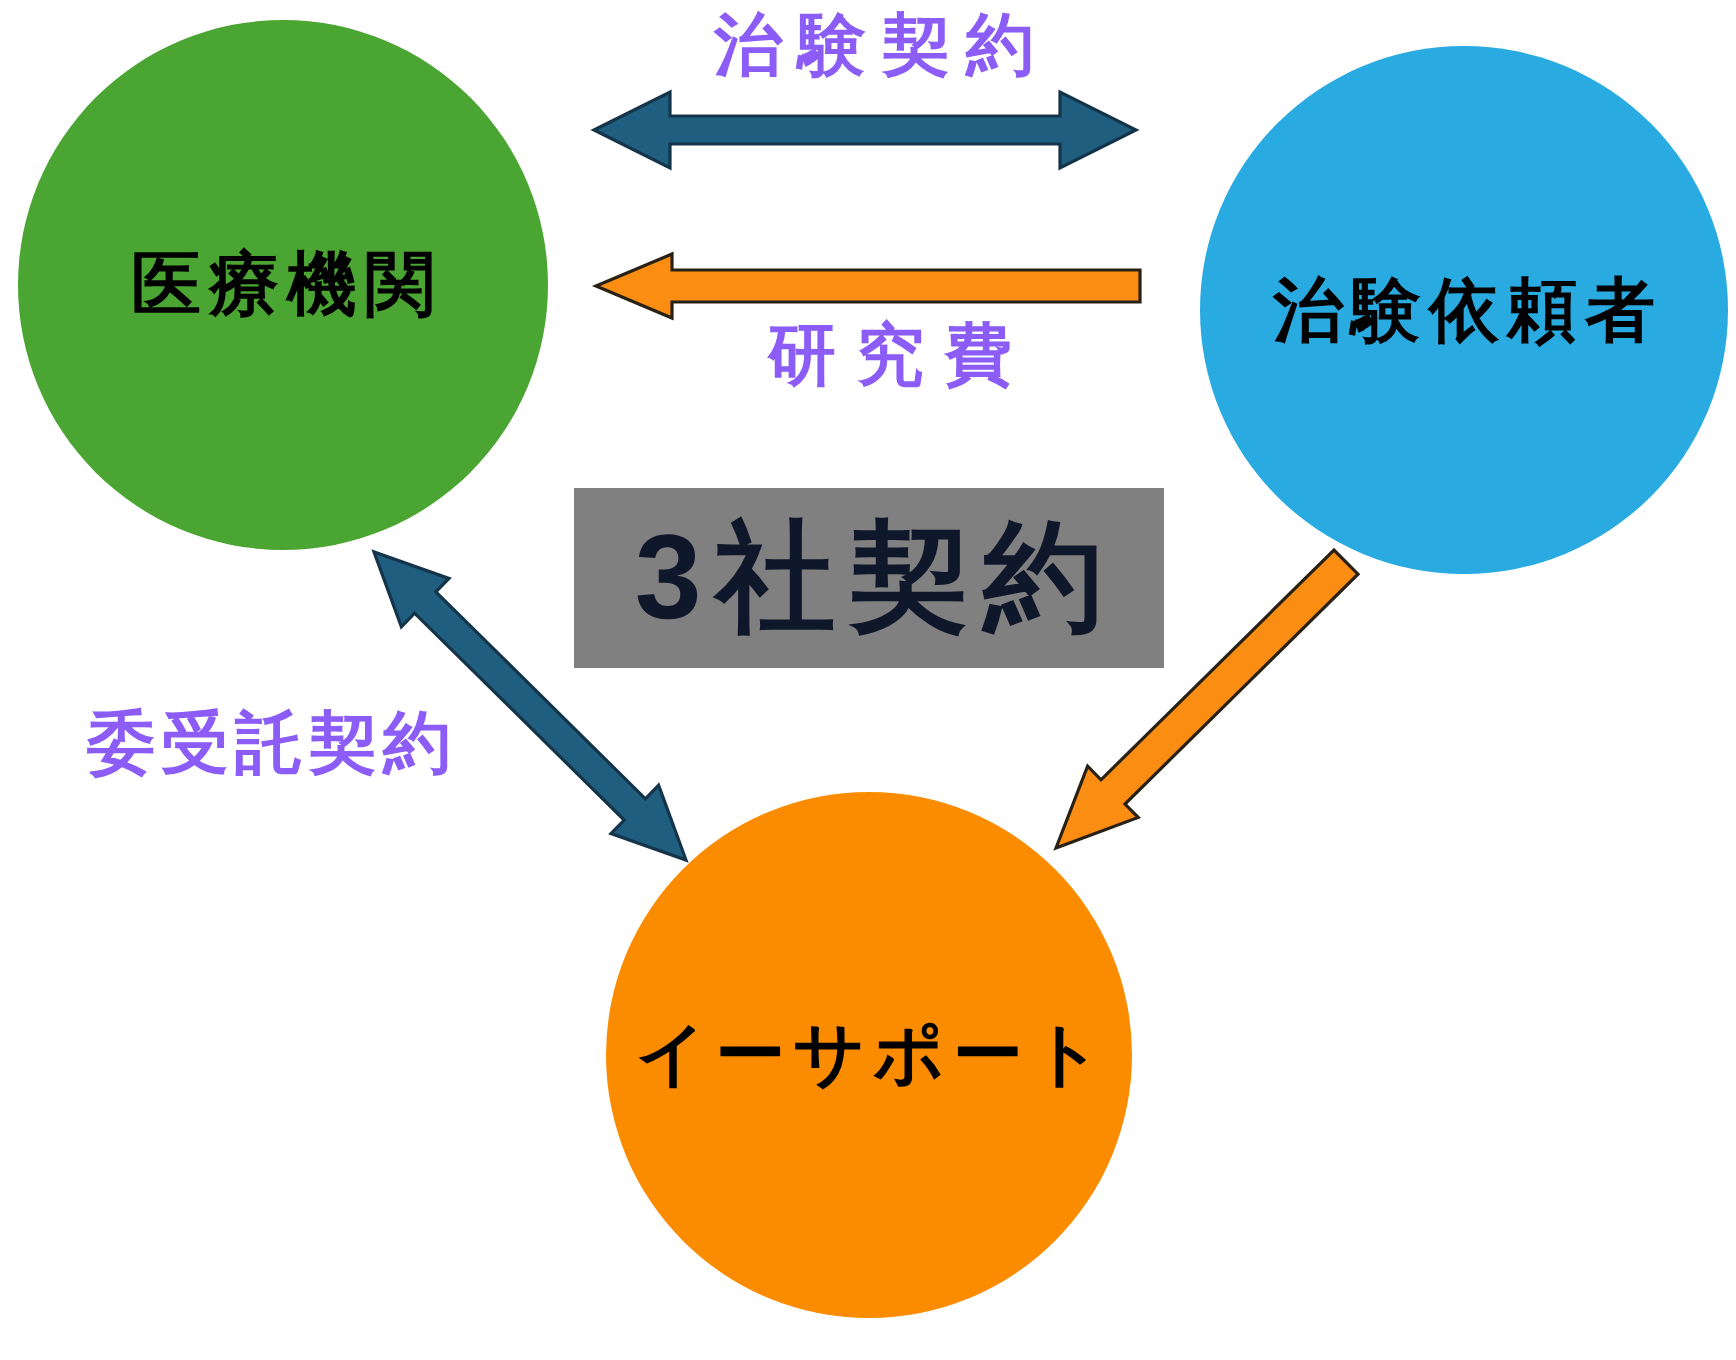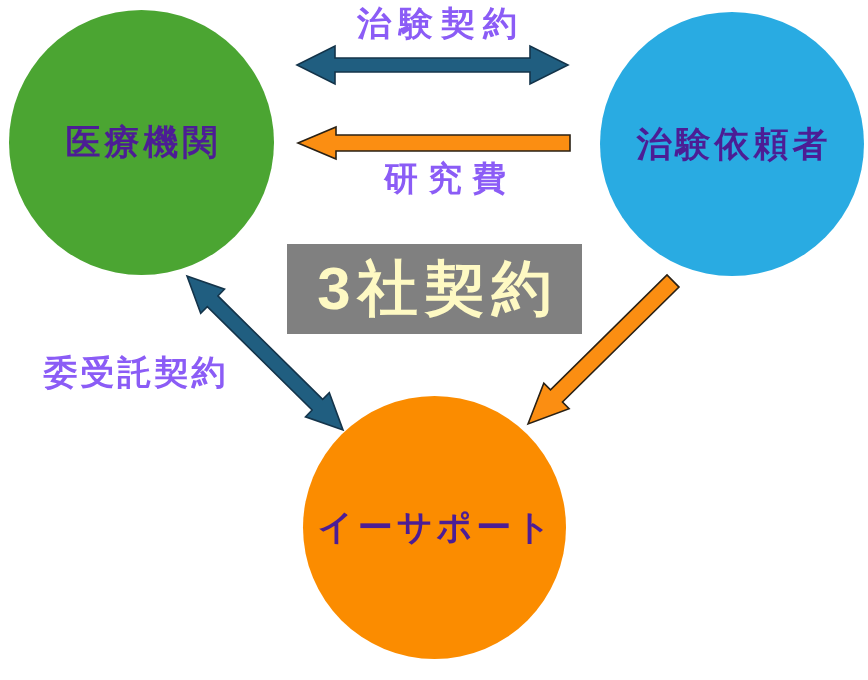--- a/index.html
+++ b/index.html
@@ -34,29 +34,29 @@
     stroke-linejoin: miter;
   }
   .node {
     position: absolute;
     border-radius: 50%;
     display: flex;
     align-items: center;
     justify-content: center;
   }
   .node-label {
-    color: #4c1d95;
+    color: #000000;
     font-size: 35px;
     font-weight: 700;
     letter-spacing: 4px;
     padding-left: 4px;
     white-space: nowrap;
   }
   #node-medical { left: 9px; top: 10px; width: 265px; height: 265px; }
-  #node-sponsor { left: 600px; top: 12px; width: 264px; height: 264px; }
+  #node-sponsor { left: 600px; top: 23px; width: 264px; height: 264px; }
   #node-esupport { left: 303px; top: 396px; width: 263px; height: 263px; }
 
   .edge-label {
     position: absolute;
     color: #8b5cf6;
     font-size: 34px;
     font-weight: 700;
     text-align: center;
     white-space: nowrap;
     line-height: 40px;
@@ -113,16 +113,16 @@
   </div>
 
   <div class="edge-label" id="label-trial-contract">治験契約</div>
 
   <div class="edge-label" id="label-research-fee">研究費</div>
 
   <div class="edge-label" id="label-consignment">委受託契約</div>
 
 
   <div class="center-box" style="background-color: rgb(128, 128, 128);">
-    <span class="center-box-label" style="color: #fef9c3;">3社契約</span>
+    <span class="center-box-label" style="color: #0f172a;">3社契約</span>
   </div>
 
 </div>
 
 </body></html>

